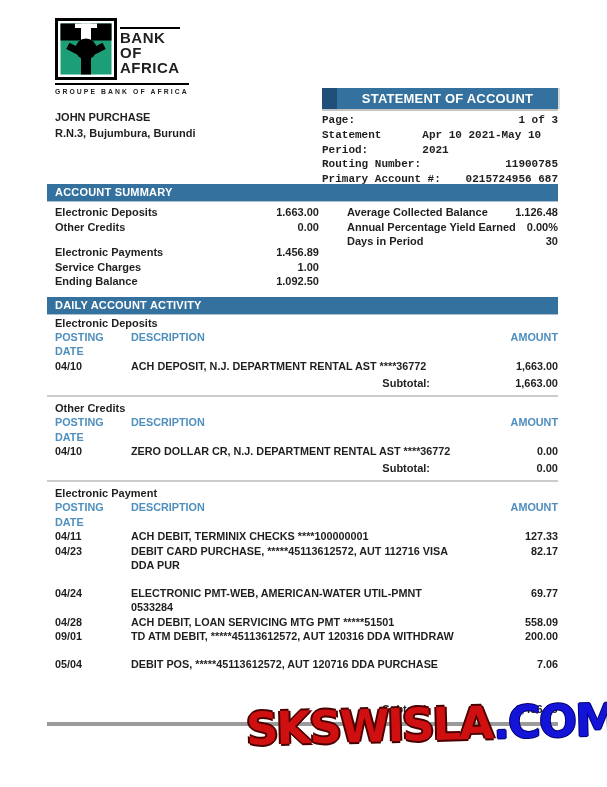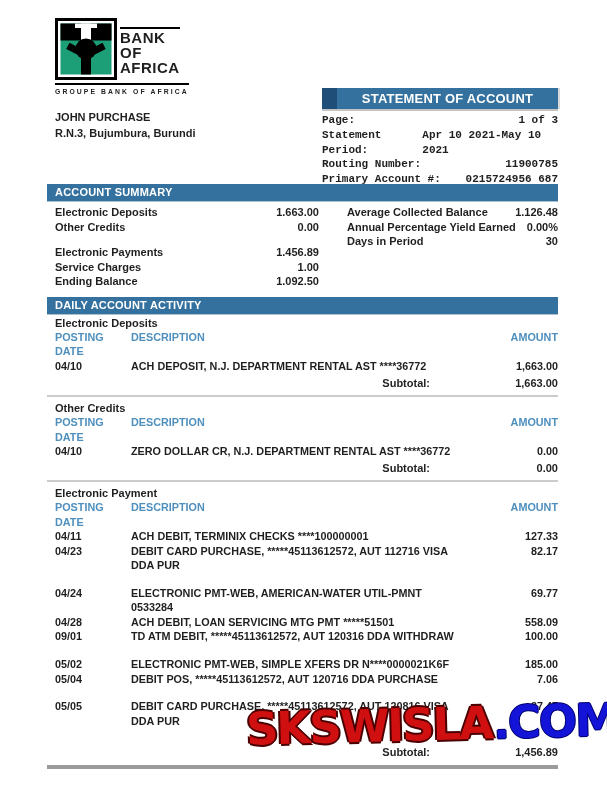--- a/index.html
+++ b/index.html
@@ -244,39 +244,29 @@
             <div class="c-amt">69.77</div>
           </div>
           <div class="act-line act-row">
             <div class="c-date">04/28</div>
             <div class="c-desc">ACH DEBIT, LOAN SERVICING MTG PMT *****51501</div>
             <div class="c-amt">558.09</div>
           </div>
           <div class="act-line act-row">
             <div class="c-date">09/01</div>
             <div class="c-desc">TD ATM DEBIT, *****45113612572, AUT 120316 DDA WITHDRAW</div>
-            <div class="c-amt">100.00</div>
-          </div>
-          <div class="act-gap"></div>
-          <div class="act-line act-row">
-            <div class="c-date">05/02</div>
-            <div class="c-desc">ELECTRONIC PMT-WEB, SIMPLE XFERS DR N****0000021K6F</div>
-            <div class="c-amt">185.00</div>
-          </div>
+            <div class="c-amt">200.00</div>
+          </div>
+          <div class="act-gap"></div>
           <div class="act-line act-row">
             <div class="c-date">05/04</div>
             <div class="c-desc">DEBIT POS, *****45113612572, AUT 120716 DDA PURCHASE</div>
             <div class="c-amt">7.06</div>
           </div>
           <div class="act-gap"></div>
-          <div class="act-line act-row">
-            <div class="c-date">05/05</div>
-            <div class="c-desc">DEBIT CARD PURCHASE, *****45113612572, AUT 120816 VISA DDA PUR</div>
-            <div class="c-amt">27.47</div>
-          </div>
           <div class="act-gap"></div>
           <div class="act-subtotal">
             <div class="sub-label">Subtotal:</div>
             <div class="sub-amt">1,456.89</div>
           </div>
           <div class="act-divider thick"></div>
         </div>
       </div>
   </div>
 

